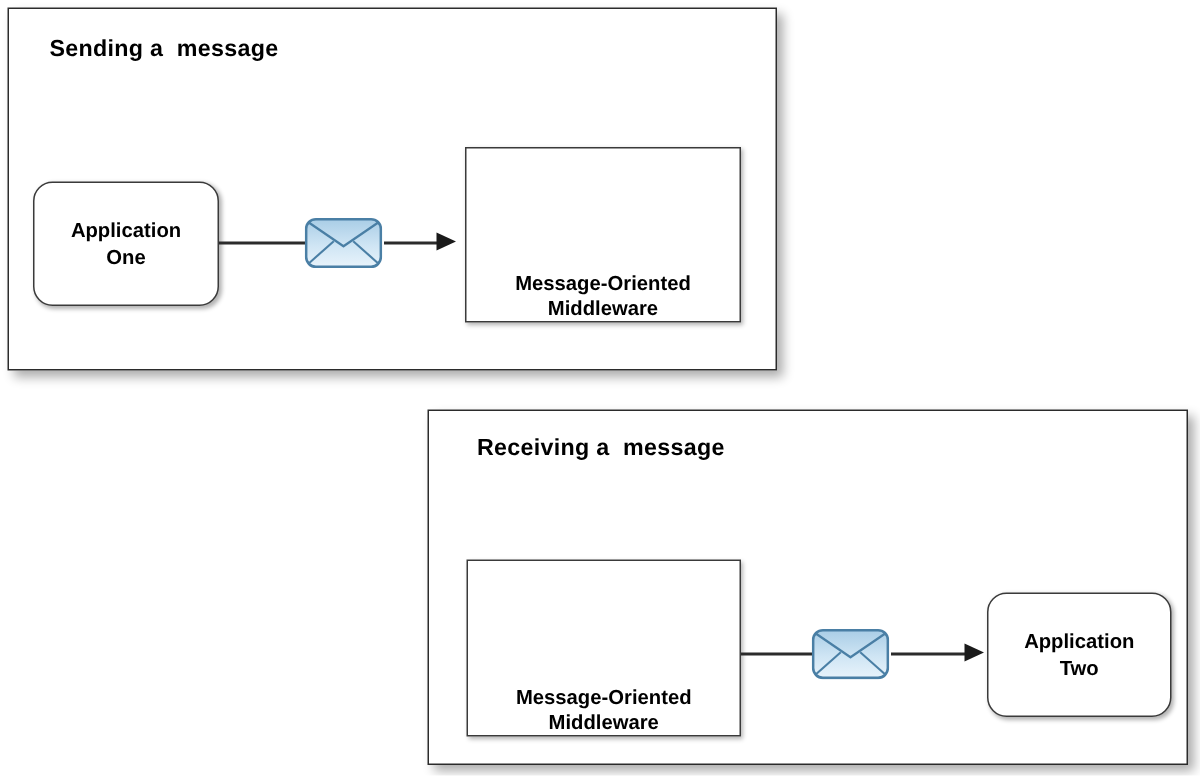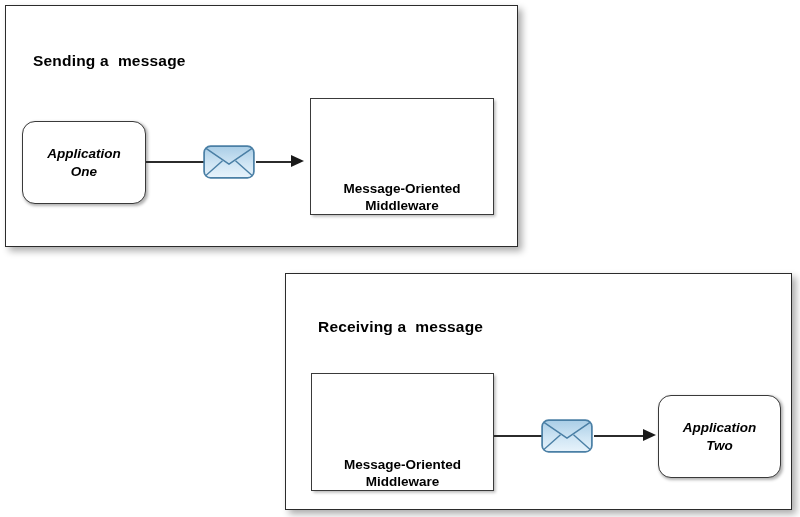--- a/index.html
+++ b/index.html
@@ -44,21 +44,20 @@
   }
 
   .panel-title {
     position: absolute;
     font-weight: bold;
     font-size: 15.5px;
     color: #000000;
     letter-spacing: 0.2px;
     white-space: pre;
     user-select: none;
-    margin-top: 28px;
   }
   #title-sending  { left: 27px;  top: 18px; }
   #title-receiving{ left: 32px;  top: 16px; }
 
   
   .node {
     position: absolute;
     box-sizing: border-box;
     background: #ffffff;
     display: flex;
@@ -68,21 +67,20 @@
     font-weight: bold;
     font-size: 13.5px;
     line-height: 1.27;
     color: #000000;
     user-select: none;
   }
   .node.rounded {
     border: 1.5px solid #3a3a3a;
     border-radius: 13px;
     box-shadow: 1.5px 1.5px 3px rgba(0,0,0,0.30);
-    font-style: italic;
   }
   .node.square {
     border: 1.5px solid #3a3a3a;
     box-shadow: 1.5px 1.5px 3px rgba(0,0,0,0.30);
     align-items: flex-end;
   }
   .node-label { display: block; white-space: pre-line; }
 
   
   #node-app-one   { left: 16px;  top: 115px; width: 124px; height: 83px; }

